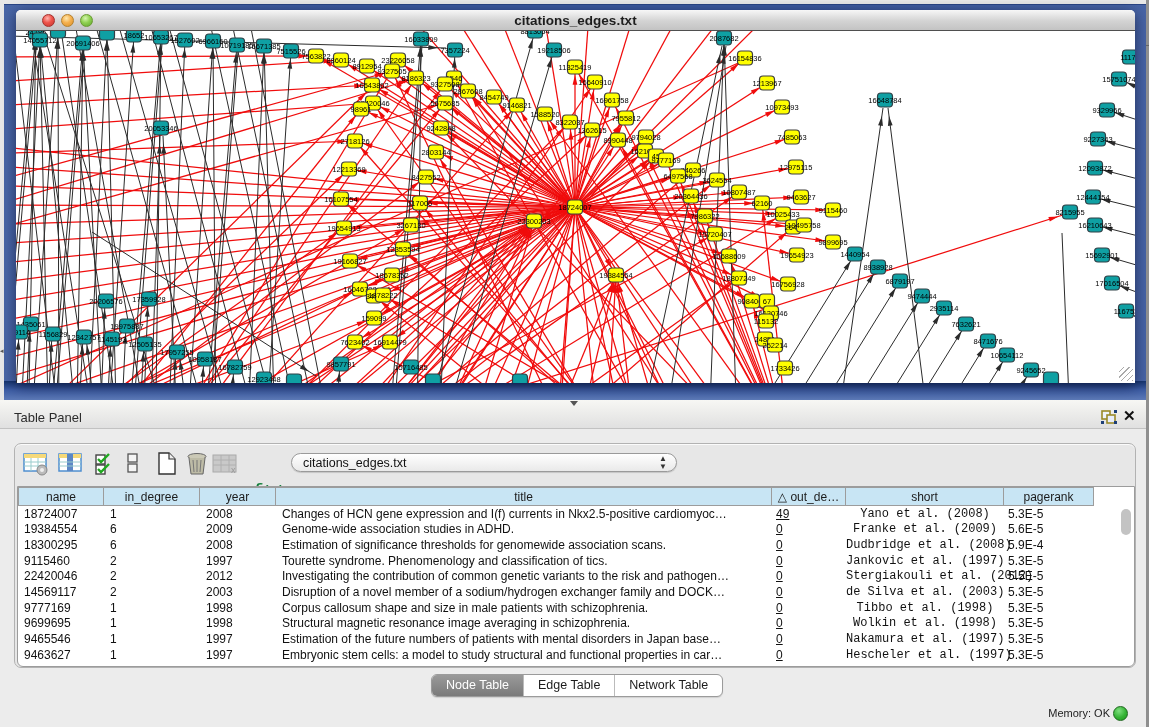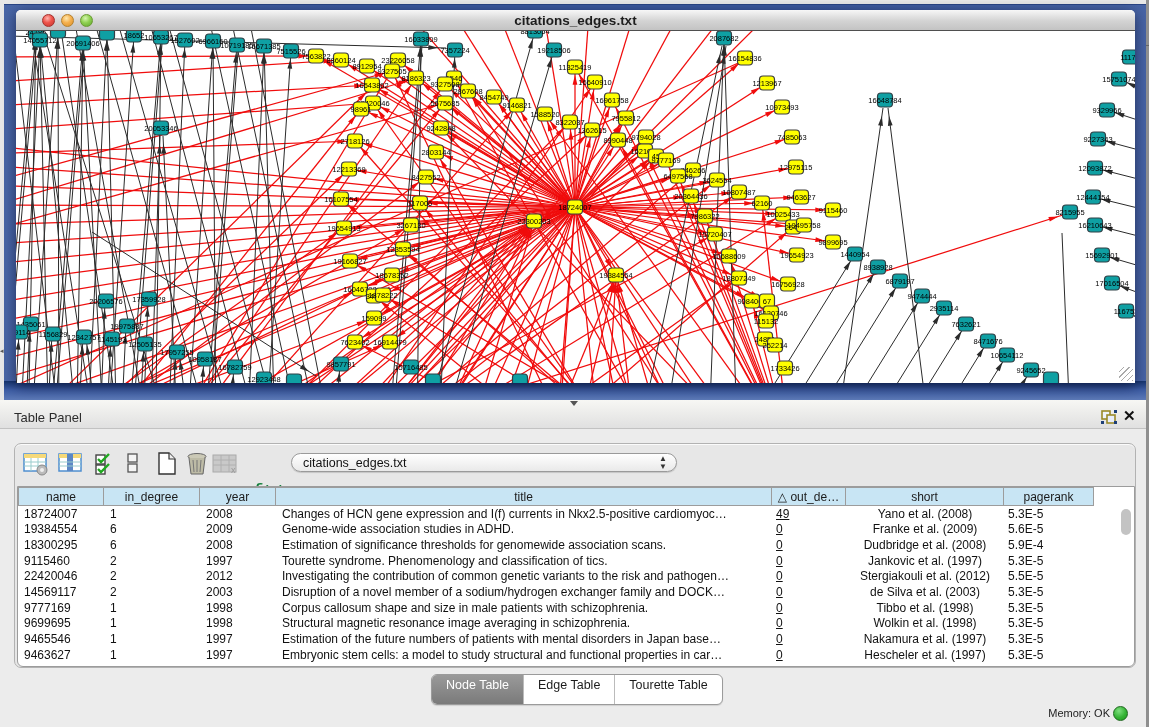--- a/index.html
+++ b/index.html
@@ -47,24 +47,24 @@
 #dropdown .arr { position:absolute; right:9px; top:1px; font-size:8px; color:#333; line-height:8px; }
 #table { position:absolute; left:2px; top:42px; width:1118px; height:181px; background:#fff;
   border:1px solid #9c9c9c; border-radius:0 0 6px 6px; overflow:hidden;}
 #thead { position:absolute; left:0; top:0; height:19px; width:1003px; }
 .th { position:absolute; top:0; height:19px; background:#c8e5f4; border:1px solid #9c9c9c;
   border-left:none; font-size:12px; color:#1b1b1b; text-align:center; line-height:18px; }
 #tbody { position:absolute; left:0; top:19px; width:1117px; height:160px; overflow:hidden; }
 .tr { position:relative; height:15.7px; width:1117px; font-size:12px; color:#111; white-space:nowrap; }
 .c { position:absolute; top:0.5px; }
 .c0 { left:6px; } .c1 { left:92px; } .c2 { left:188px; } .c3 { left:264px; }
-.c4 { left:758px;text-decoration:underline; } .c5s { left:828px; width:158px; text-align:center; } .c6 { left:990px; }
+.c4 { left:758px;text-decoration:underline; } .c5s { left:828px; width:158px; text-align:center;font-family:Liberation Mono, monospace; } .c6 { left:990px; }
 #vscroll { position:absolute; right:2px; top:21px; width:12px; height:158px; }
 #vthumb { position:absolute; right:1px; top:1px; width:10px; height:26px; background:#c3c3c3; border-radius:5px; }
-#tabs { position:absolute; left:416px; top:230px; height:31px; display:flex;
+#tabs { position:absolute; left:416px; top:230px; height:23px; display:flex;
   border:1px solid #9b9b9b; border-radius:6px; overflow:hidden; background:#fff;
   box-shadow:0 1px 1px rgba(0,0,0,.12);}
 .tab { font-size:12.5px; color:#1c1c1c; line-height:20px; padding:0 14px; border-left:1px solid #bbb; }
 .tab:first-child { border-left:none; }
 .tab.sel { background:linear-gradient(#9a9a9a,#7a7a7a); color:#fff; }
 #mem { position:absolute; right:36px; top:277px; font-size:11px; color:#222; }
 #memdot { position:absolute; right:18px; top:276px; width:15px; height:15px; border-radius:50%;
   background:radial-gradient(circle at 38% 30%, #7fe07f, #35b335 55%, #1f9a1f); border:1.5px solid #1d681d; }
 </style></head><body>
 <div id="bluezone"></div>
@@ -1035,17 +1035,17 @@
 <div class="c c6">5.3E-5</div>
           </div>
 </div>
     <div id="vscroll">
           <div id="vthumb"></div>
         </div>
   </div>
   <div id="tabs">
     <div class="tab sel">Node Table</div>
         <div class="tab">Edge Table</div>
-        <div class="tab">Tourette Table</div>
+        <div class="tab">Network Table</div>
   </div>
  </div>
  <div id="mem">Memory: OK</div>
  <div id="memdot"></div>
 </div>
 </body></html>

